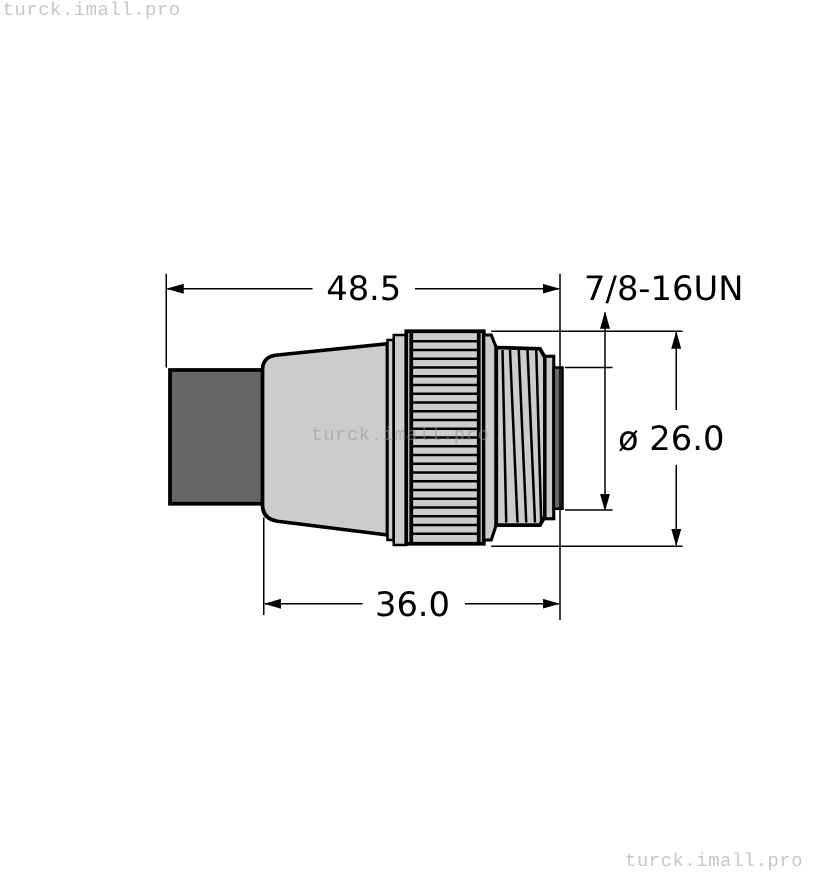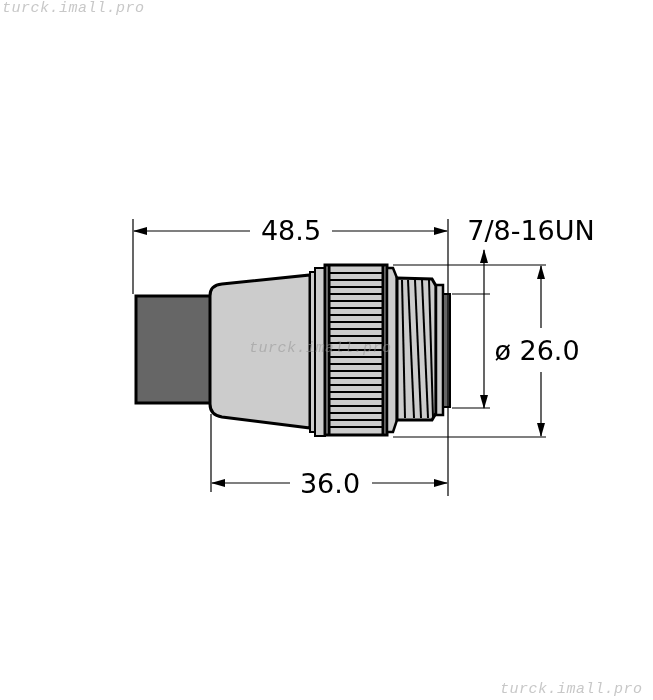--- a/index.html
+++ b/index.html
@@ -1,17 +1,17 @@
 <!DOCTYPE html>
 <html><head>
   <meta charset="utf-8">
   <style>
     html, body { margin: 0; padding: 0; background: #ffffff; }
     body { width: 653px; height: 700px; position: relative; overflow: hidden; font-family: "DejaVu Sans", sans-serif; }
-    .wm { position: absolute; font-family: "Liberation Mono", "DejaVu Sans Mono", monospace; color: #c8c8c8; font-size: 15px; letter-spacing: 0.5px; font-style: italic; }
+    .wm { position: absolute; font-family: "Liberation Mono", "DejaVu Sans Mono", monospace; color: #c8c8c8; font-size: 15px; letter-spacing: 0.5px; }
     .wm-top { left: 2px; top: 0px; }
     .wm-bottom { left: 500px; top: 681px; }
     .wm-mid { left: 249px; top: 340px; color: rgba(150,150,150,0.55); font-size: 15px; z-index: 3; }
     svg.drawing { position: absolute; left: 0; top: 0; }
     .dim-text { font-family: "DejaVu Sans", sans-serif; font-size: 27px; fill: #000; }
   </style>
 </head>
 <body>
 
 <div class="wm wm-top">turck.imall.pro</div>

